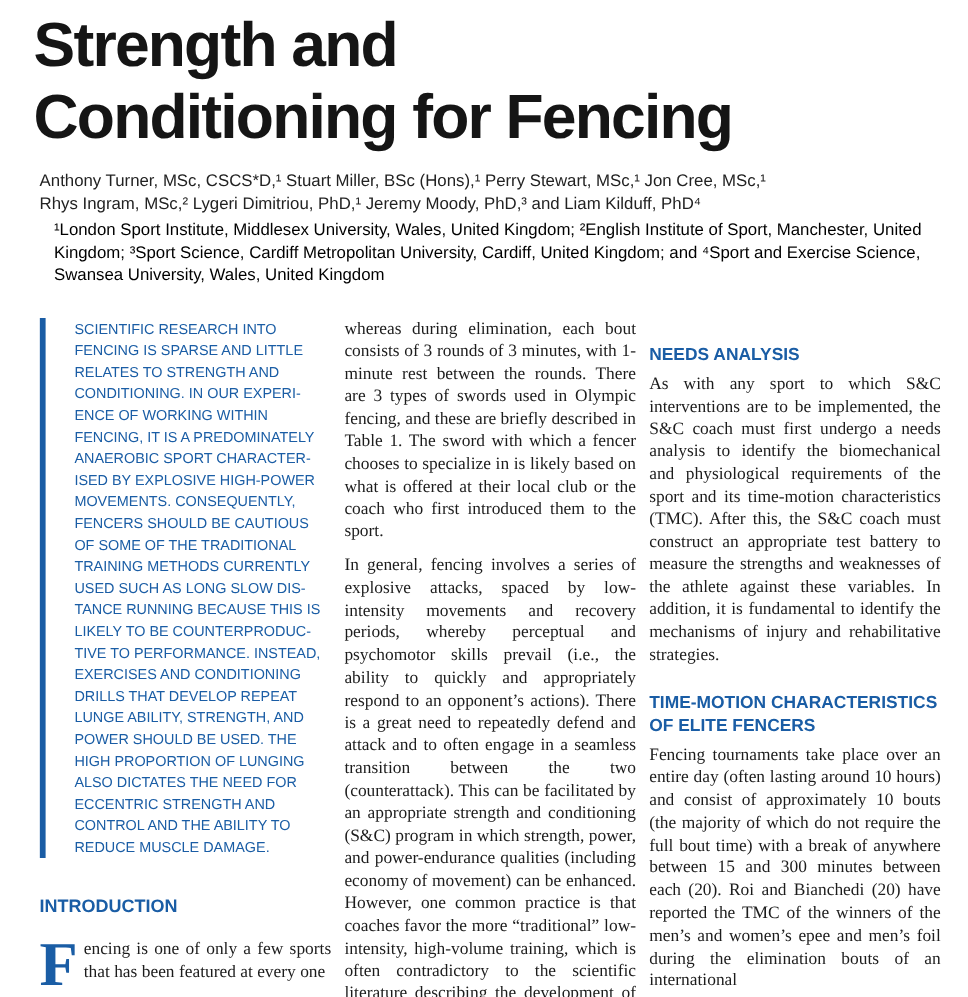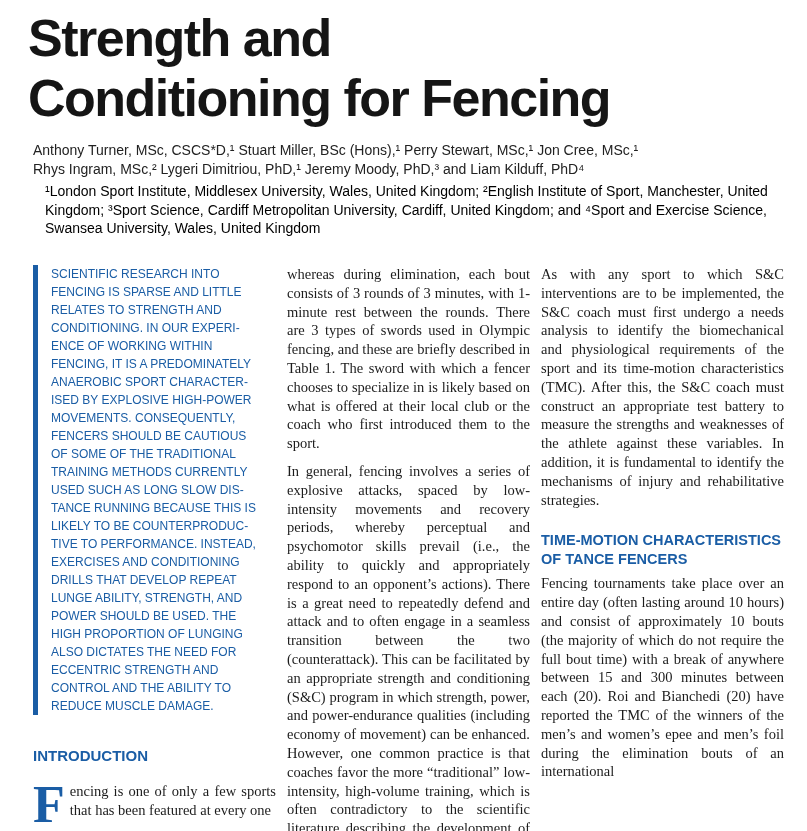--- a/index.html
+++ b/index.html
@@ -35,21 +35,21 @@
   }
   .col { width:243px; overflow:hidden; }
 
   
   .summary-heading {
     color:#1a5da5; font-weight:bold; font-size:17px;
     letter-spacing:7px; margin:2px 0 14px 0;
   }
   .summary-block {
     border-left:5px solid #1a5da5;
-    padding-left:13px;
+    padding-left:24px;
     color:#1a5da5;
     font-size:12px; line-height:18px;
     white-space:pre-line;
   }
   .intro-heading {
     color:#1a5da5; font-weight:bold; font-size:15px;
     margin-top:32px; margin-bottom:18px;
   }
   .bodytext {
     font-family:"Liberation Serif","DejaVu Serif",serif;
@@ -119,19 +119,20 @@
         <span class="dropcap">F</span><span>encing is one of only a few sports that has been featured at every one</span>
       </p>
     </div>
 
     <div class="col">
       <p class="bodytext">whereas during elimination, each bout consists of 3 rounds of 3 minutes, with 1-minute rest between the rounds. There are 3 types of swords used in Olympic fencing, and these are briefly described in Table 1. The sword with which a fencer chooses to specialize in is likely based on what is offered at their local club or the coach who first introduced them to the sport.</p>
       <p class="bodytext para-gap">In general, fencing involves a series of explosive attacks, spaced by low-intensity movements and recovery periods, whereby perceptual and psychomotor skills prevail (i.e., the ability to quickly and appropriately respond to an opponent’s actions). There is a great need to repeatedly defend and attack and to often engage in a seamless transition between the two (counterattack). This can be facilitated by an appropriate strength and conditioning (S&amp;C) program in which strength, power, and power-endurance qualities (including economy of movement) can be enhanced. However, one common practice is that coaches favor the more “traditional” low-intensity, high-volume training, which is often contradictory to the scientific literature describing the development of these skills.</p>
     </div>
 
     <div class="col">
+      <div class="col-heading">NEEDS ANALYSIS</div>
       <p class="bodytext">As with any sport to which S&amp;C interventions are to be implemented, the S&amp;C coach must first undergo a needs analysis to identify the biomechanical and physiological requirements of the sport and its time-motion characteristics (TMC). After this, the S&amp;C coach must construct an appropriate test battery to measure the strengths and weaknesses of the athlete against these variables. In addition, it is fundamental to identify the mechanisms of injury and rehabilitative strategies.</p>
-      <div class="col-heading">TIME-MOTION CHARACTERISTICS OF TANCE FENCERS</div>
+      <div class="col-heading">TIME-MOTION CHARACTERISTICS OF ELITE FENCERS</div>
       <p class="bodytext">Fencing tournaments take place over an entire day (often lasting around 10 hours) and consist of approximately 10 bouts (the majority of which do not require the full bout time) with a break of anywhere between 15 and 300 minutes between each (20). Roi and Bianchedi (20) have reported the TMC of the winners of the men’s and women’s epee and men’s foil during the elimination bouts of an international</p>
     </div>
 
   </div>
 </div>
 
 </body></html>

